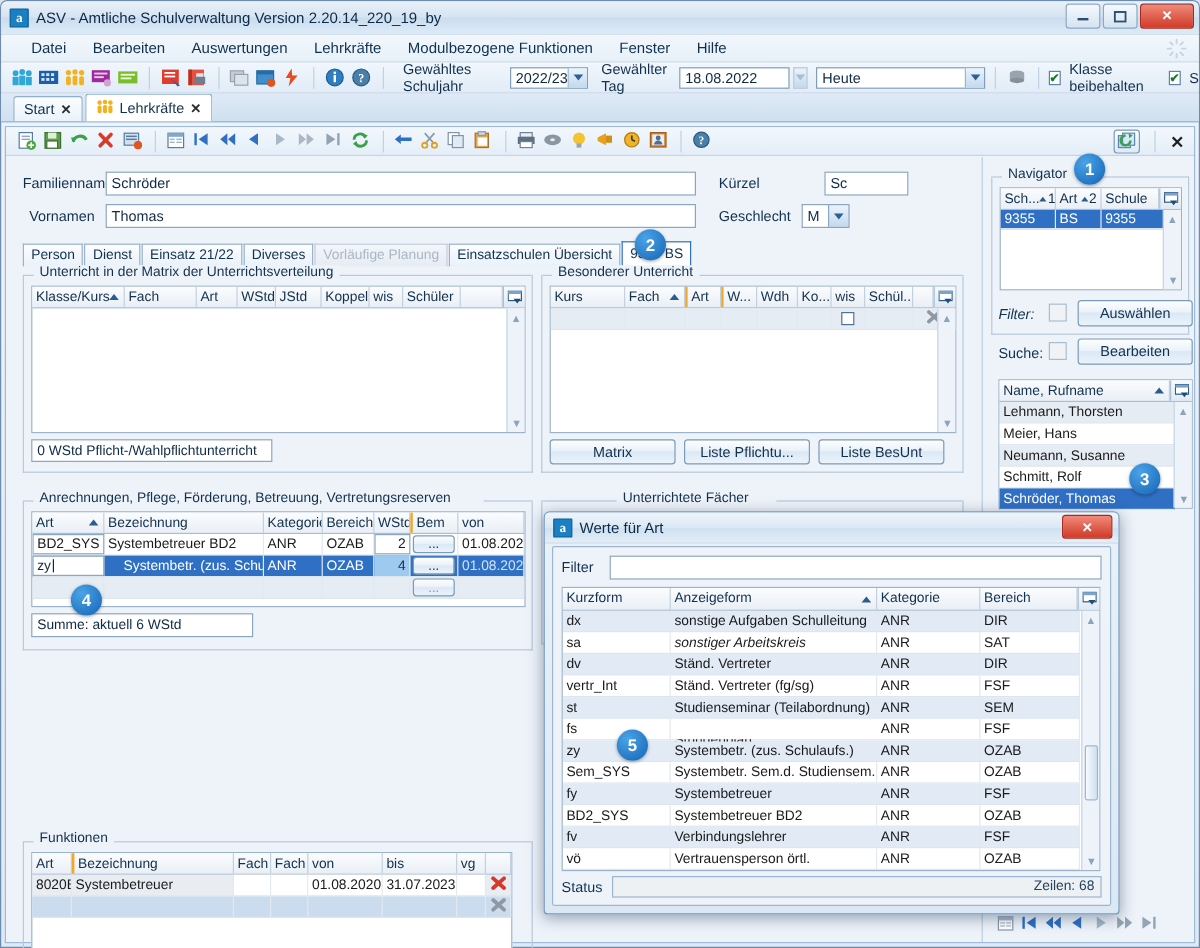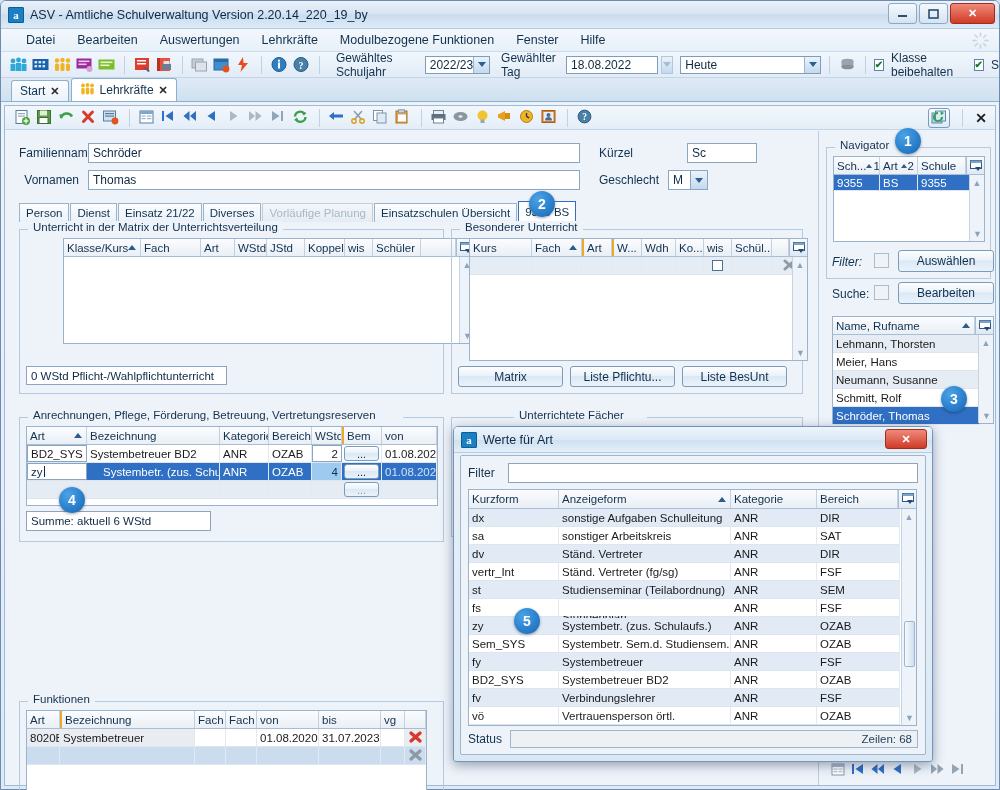--- a/index.html
+++ b/index.html
@@ -643,21 +643,21 @@
           <div style="height:19px;padding:0 6px;display:flex;align-items:center;font-size:11.5px;color:#11324f;background:linear-gradient(to bottom,#fcfdff,#e9f1f9);border:1px solid #9bb4cb;border-bottom:none;">Diverses</div>
           <div style="height:19px;padding:0 6px;display:flex;align-items:center;font-size:11.5px;color:#a9b8c6;background:linear-gradient(to bottom,#f3f6fa,#e6ecf3);border:1px solid #c2cedb;border-bottom:none;">Vorläufige Planung</div>
           <div style="height:19px;padding:0 6px;display:flex;align-items:center;font-size:11.5px;color:#11324f;background:linear-gradient(to bottom,#fcfdff,#e9f1f9);border:1px solid #9bb4cb;border-bottom:none;">Einsatzschulen Übersicht</div>
           <div style="height:21px;padding:0 6px;display:flex;align-items:center;font-size:11.5px;color:#11324f;background:#fff;border:1px solid #2f6fc4;border-bottom:none;">9355 BS</div>
         </div>
 
         <div class="grp" style="left:14px;top:98px;width:425px;height:165px;">
           <div class="grp-line-l" style="width:12px;"></div>
           <div class="grp-line-r" style="right:0;width:230px;"></div>
           <div class="grp-title">Unterricht in der Matrix der Unterrichtsverteilung</div>
-          <div class="tbl" style="left:6px;top:9px;width:412px;height:106px;margin-left:37px;">
+          <div class="tbl" style="left:6px;top:9px;width:412px;height:123px;">
             <div class="thead">
               <div class="th" style="width:77px">
                   <span>Klasse/Kurs</span>
                   <span class="sortmark"></span>
                 </div>
               <div class="th" style="width:60px">Fach</div>
               <div class="th" style="width:34px">Art</div>
               <div class="th" style="width:32px">WStd</div>
               <div class="th" style="width:38px">JStd</div>
               <div class="th" style="width:40px">Koppel</div>
@@ -677,21 +677,21 @@
               <div class="sb-arrow" style="position:absolute;bottom:0;width:15px;">▼</div>
             </div>
           </div>
           <div class="fld-input" style="position:absolute;left:6px;top:137px;width:201px;height:19px;font-size:11.5px;">0 WStd Pflicht-/Wahlpflichtunterricht</div>
         </div>
 
         <div class="grp" style="left:446px;top:98px;width:352px;height:165px;">
           <div class="grp-line-l" style="width:12px;"></div>
           <div class="grp-line-r" style="width:220px;"></div>
           <div class="grp-title">Besonderer Unterricht</div>
-          <div class="tbl" style="left:17px;top:9px;width:339px;height:123px;">
+          <div class="tbl" style="left:6px;top:9px;width:339px;height:123px;">
             <div class="thead">
               <div class="th" style="width:62px">Kurs</div>
               <div class="th" style="width:50px">
                   <span>Fach</span>
                   <span class="sortmark"></span>
                 </div>
               <div class="th" style="width:30px;border-left:2px solid #f0a828;">Art</div>
               <div class="th" style="width:30px;border-left:2px solid #f0a828;">W...</div>
               <div class="th" style="width:34px">Wdh</div>
               <div class="th" style="width:28px">Ko...</div>
@@ -1040,21 +1040,21 @@
 
         <div id="dlg-rows" style="position:absolute;left:0;top:19px;right:16px;bottom:0;overflow:hidden;">
             <div class="trow alt" style="height: 18px; background: rgb(225, 234, 245);">
               <div class="td" style="width: 90px;">dx</div>
               <div class="td" style="width: 172px;">sonstige Aufgaben Schulleitung</div>
               <div class="td" style="width: 86px;">ANR</div>
               <div class="td" style="flex: 1 1 0%;">DIR</div>
             </div>
             <div class="trow" style="height: 18px; background: rgb(255, 255, 255);">
               <div class="td" style="width: 90px;">sa</div>
-              <div class="td" style="width: 172px;">sonstiger Arbeitskreis</div>
+              <div class="td" style="width: 172px; font-style: italic;">sonstiger Arbeitskreis</div>
               <div class="td" style="width: 86px;">ANR</div>
               <div class="td" style="flex: 1 1 0%;">SAT</div>
             </div>
             <div class="trow alt" style="height: 18px; background: rgb(225, 234, 245);">
               <div class="td" style="width: 90px;">dv</div>
               <div class="td" style="width: 172px;">Ständ. Vertreter</div>
               <div class="td" style="width: 86px;">ANR</div>
               <div class="td" style="flex: 1 1 0%;">DIR</div>
             </div>
             <div class="trow" style="height: 18px; background: rgb(255, 255, 255);">

